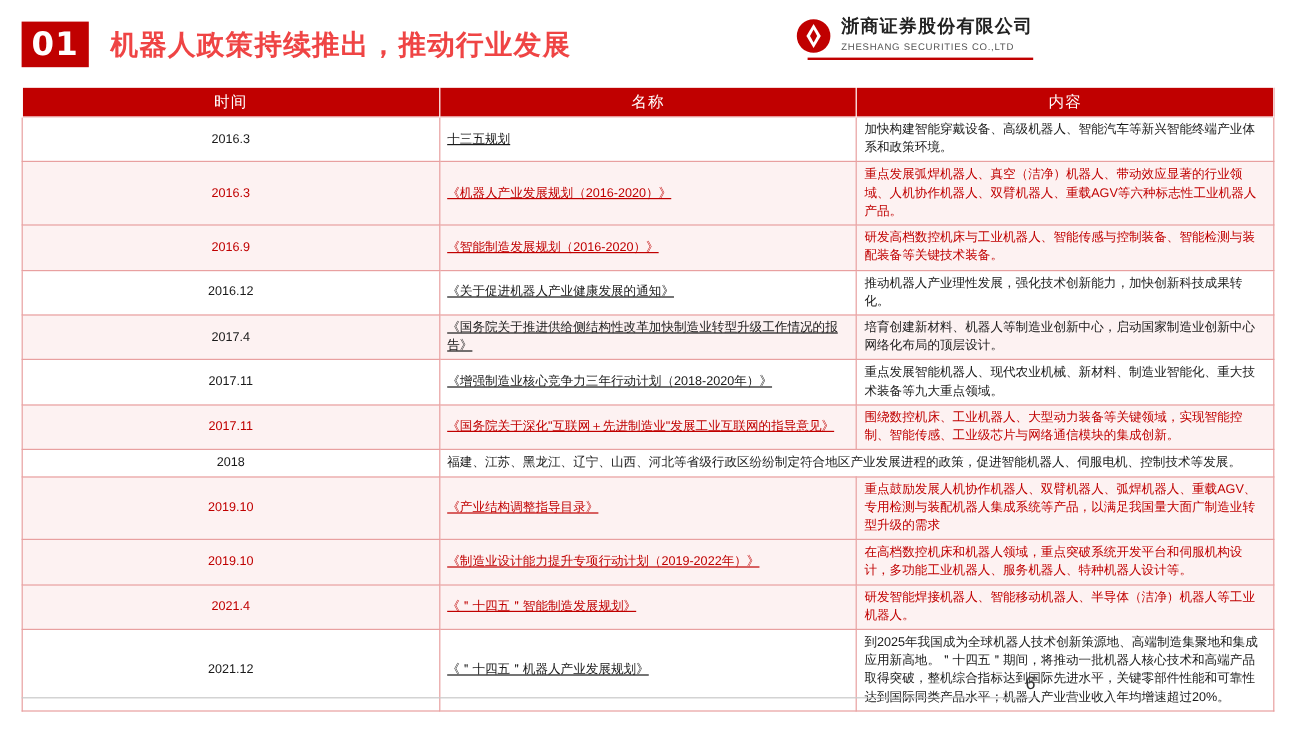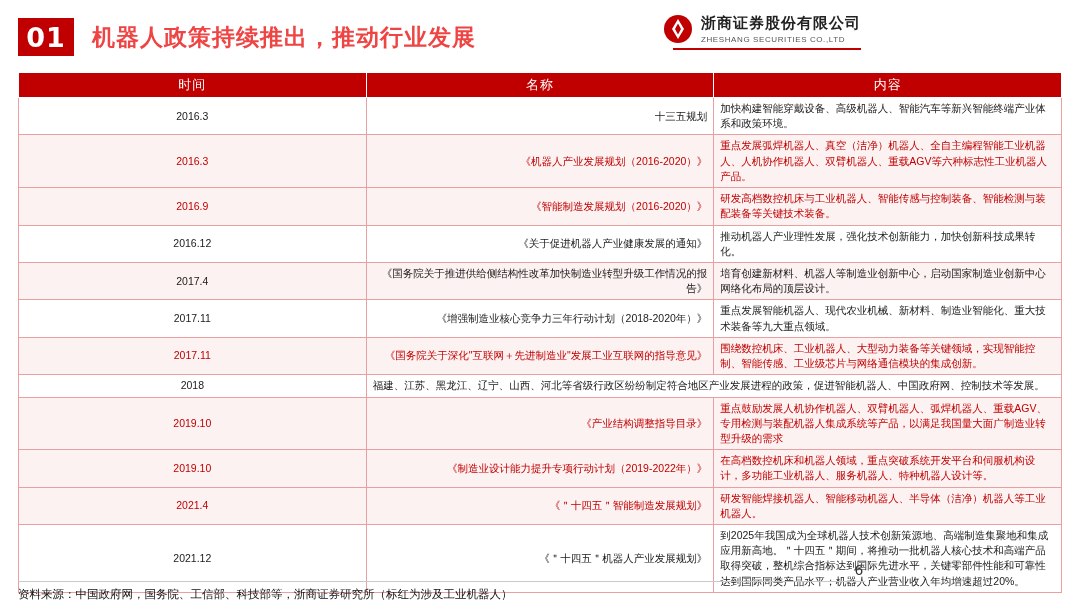--- a/index.html
+++ b/index.html
@@ -49,21 +49,21 @@
     font-weight: bold;
     color: #ef4444;
     letter-spacing: 1px;
     white-space: nowrap;
   }
   .brand {
     position: absolute;
     right: 4px;
     top: 0px;
     display: flex;
-    align-items: flex-start;
+    align-items: flex-end;
   }
   .brand-mark {
     width: 30px;
     height: 30px;
     position: relative;
     margin-right: 8px;
     flex: 0 0 auto;
   }
   .brand-text { line-height: 1.25; }
   .brand-cn {
@@ -110,22 +110,23 @@
     padding: 3px 6px;
     vertical-align: middle;
     line-height: 1.45;
   }
   td.c-time {
     text-align: center;
     width: 82px;
     white-space: nowrap;
   }
   td.c-name {
-    text-align: right;
+    text-align: left;
     width: 280px;
+    text-decoration: underline;
   }
   td.c-content {
     text-align: left;
   }
   tr.hl td {
     color: #c00000;
     background: #fdf2f2;
   }
   tr.hl td.c-name, tr.hl td.c-time {
     font-weight: normal;
@@ -201,21 +202,21 @@
     </thead>
     <tbody>
       <tr class="plain">
         <td class="c-time">2016.3</td>
         <td class="c-name">十三五规划</td>
         <td class="c-content">加快构建智能穿戴设备、高级机器人、智能汽车等新兴智能终端产业体系和政策环境。</td>
       </tr>
       <tr class="hl">
         <td class="c-time">2016.3</td>
         <td class="c-name">《机器人产业发展规划（2016-2020）》</td>
-        <td class="c-content">重点发展弧焊机器人、真空（洁净）机器人、全自主编程智能工业机器人、人机协作机器人、双臂机器人、重载AGV等六种标志性工业机器人产品。</td>
+        <td class="c-content">重点发展弧焊机器人、真空（洁净）机器人、带动效应显著的行业领域、人机协作机器人、双臂机器人、重载AGV等六种标志性工业机器人产品。</td>
       </tr>
       <tr class="hl">
         <td class="c-time">2016.9</td>
         <td class="c-name">《智能制造发展规划（2016-2020）》</td>
         <td class="c-content">研发高档数控机床与工业机器人、智能传感与控制装备、智能检测与装配装备等关键技术装备。</td>
       </tr>
       <tr class="plain">
         <td class="c-time">2016.12</td>
         <td class="c-name">《关于促进机器人产业健康发展的通知》</td>
         <td class="c-content">推动机器人产业理性发展，强化技术创新能力，加快创新科技成果转化。</td>
@@ -230,21 +231,21 @@
         <td class="c-name">《增强制造业核心竞争力三年行动计划（2018-2020年）》</td>
         <td class="c-content">重点发展智能机器人、现代农业机械、新材料、制造业智能化、重大技术装备等九大重点领域。</td>
       </tr>
       <tr class="hl">
         <td class="c-time">2017.11</td>
         <td class="c-name">《国务院关于深化"互联网＋先进制造业"发展工业互联网的指导意见》</td>
         <td class="c-content">围绕数控机床、工业机器人、大型动力装备等关键领域，实现智能控制、智能传感、工业级芯片与网络通信模块的集成创新。</td>
       </tr>
       <tr class="plain">
         <td class="c-time">2018</td>
-        <td class="c-content merge-row" colspan="2">福建、江苏、黑龙江、辽宁、山西、河北等省级行政区纷纷制定符合地区产业发展进程的政策，促进智能机器人、中国政府网、控制技术等发展。</td>
+        <td class="c-content merge-row" colspan="2">福建、江苏、黑龙江、辽宁、山西、河北等省级行政区纷纷制定符合地区产业发展进程的政策，促进智能机器人、伺服电机、控制技术等发展。</td>
       </tr>
       <tr class="hl">
         <td class="c-time">2019.10</td>
         <td class="c-name">《产业结构调整指导目录》</td>
         <td class="c-content">重点鼓励发展人机协作机器人、双臂机器人、弧焊机器人、重载AGV、专用检测与装配机器人集成系统等产品，以满足我国量大面广制造业转型升级的需求</td>
       </tr>
       <tr class="hl">
         <td class="c-time">2019.10</td>
         <td class="c-name">《制造业设计能力提升专项行动计划（2019-2022年）》</td>
         <td class="c-content">在高档数控机床和机器人领域，重点突破系统开发平台和伺服机构设计，多功能工业机器人、服务机器人、特种机器人设计等。</td>
@@ -258,15 +259,14 @@
         <td class="c-time">2021.12</td>
         <td class="c-name">《＂十四五＂机器人产业发展规划》</td>
         <td class="c-content">到2025年我国成为全球机器人技术创新策源地、高端制造集聚地和集成应用新高地。＂十四五＂期间，将推动一批机器人核心技术和高端产品取得突破，整机综合指标达到国际先进水平，关键零部件性能和可靠性达到国际同类产品水平；机器人产业营业收入年均增速超过20%。</td>
       </tr>
 
     </tbody>
   </table>
 
   <div class="page-num">6</div>
   <div class="footer-rule"></div>
-  <div class="footer">资料来源：中国政府网，国务院、工信部、科技部等，浙商证券研究所（标红为涉及工业机器人）</div>
 
 </div>
 
 </body></html>

